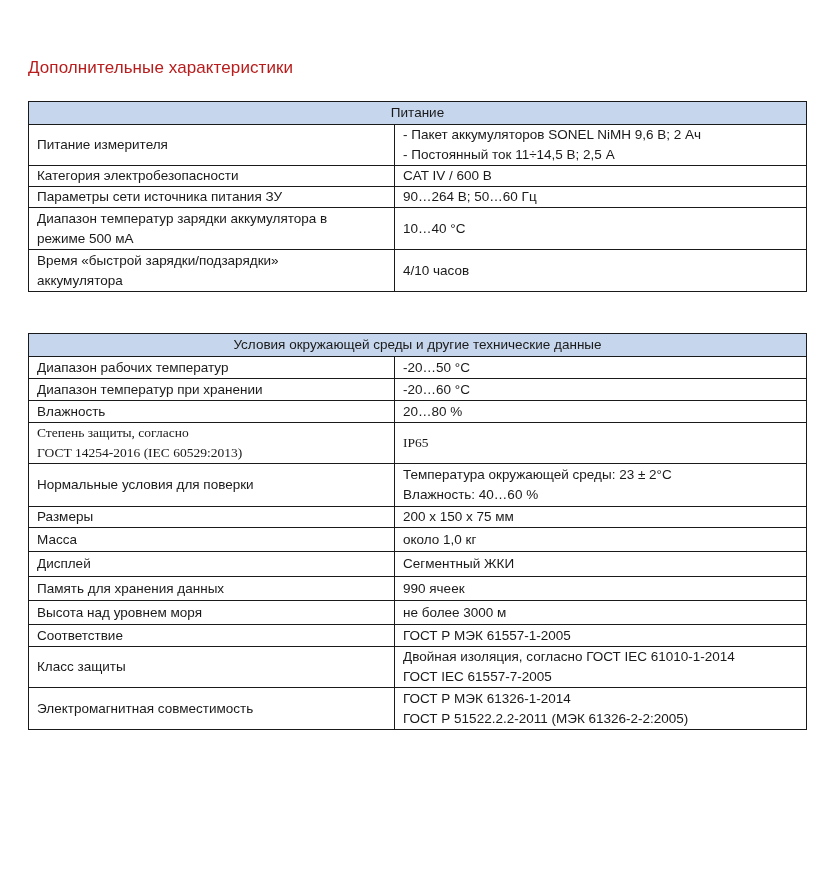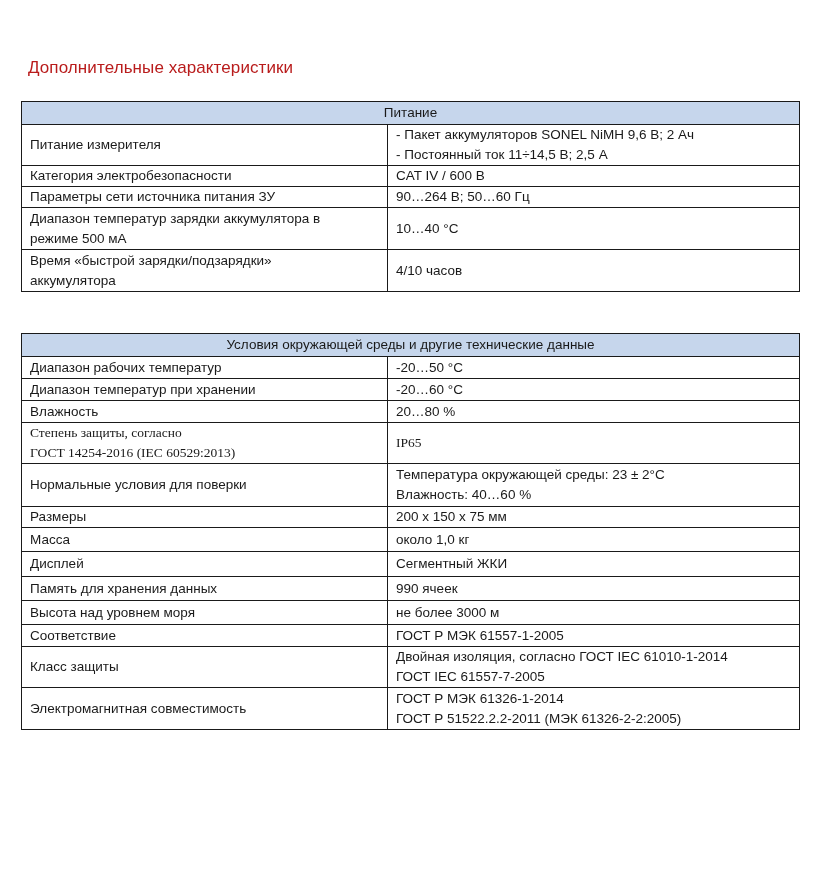--- a/index.html
+++ b/index.html
@@ -18,21 +18,21 @@
   .page-title {
     position: absolute;
     left: 28px;
     top: 58px;
     font-size: 17px;
     color: #b91c1c;
     letter-spacing: 0.1px;
   }
   table.spec {
     position: absolute;
-    left: 21px;
+    left: 28px;
     width: 778px;
     border-collapse: collapse;
     table-layout: fixed;
     font-size: 13.5px;
   }
   table.spec td, table.spec th {
     border: 1px solid #1a1a1a;
     padding: 0 8px;
     vertical-align: middle;
     line-height: 20px;

